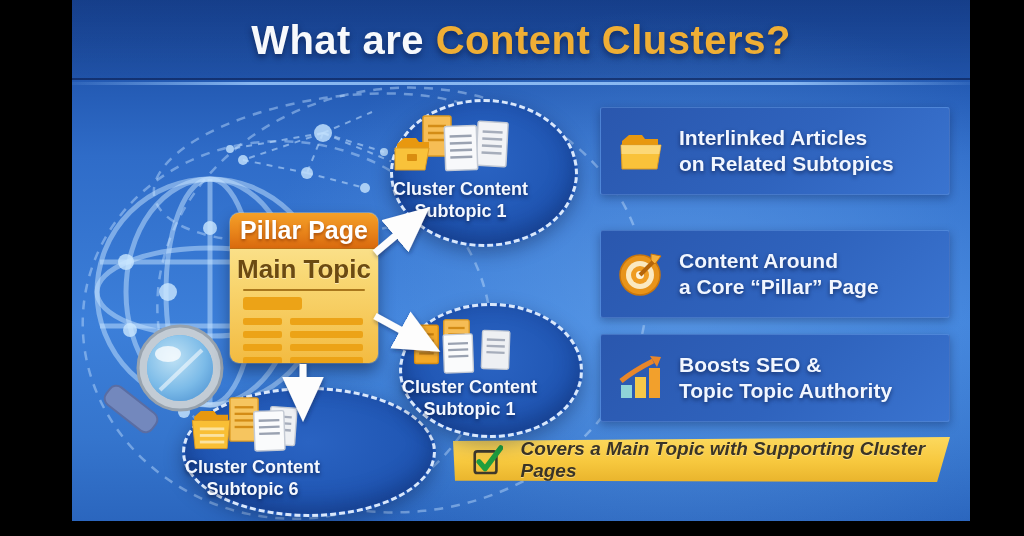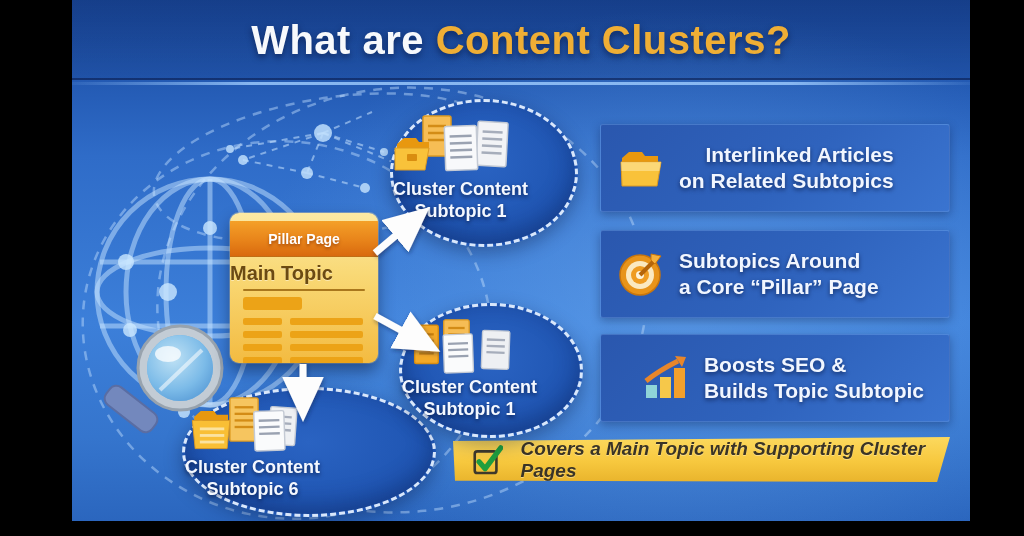--- a/index.html
+++ b/index.html
@@ -27,22 +27,22 @@
   
   svg.deco { position:absolute; left:0; top:0; z-index:1; }
   svg.arrows { position:absolute; left:0; top:0; z-index:6; pointer-events:none; }
   
   .pillar { position:absolute; left:158px; top:213px; width:148px; height:150px; z-index:5;
     border-radius:9px; box-shadow:0 8px 16px rgba(4,14,45,.45), 0 0 0 1px rgba(255,235,180,.35);
     background:linear-gradient(180deg,#fce9a4 0%, #f9d976 40%, #f3bb41 100%); overflow:hidden; }
   .pillar-head { height:36px; background:linear-gradient(180deg,#f4a028 0%, #e8841a 55%, #d96a0e 100%);
     border-bottom:1px solid rgba(140,60,0,.5);
     display:flex; align-items:center; justify-content:center;
-    color:#fff; font-size:14px; font-weight:700; text-shadow:0 2px 3px rgba(120,40,0,.55);margin-top:8px; }
-  .pillar-sub { margin-top:5px; font-size:20px; font-weight:700; color:#6b4a12;
+    color:#fff; font-size:25px; font-weight:700; text-shadow:0 2px 3px rgba(120,40,0,.55); }
+  .pillar-sub { text-align:center; margin-top:5px; font-size:26px; font-weight:700; color:#6b4a12;
     text-shadow:0 1px 0 rgba(255,255,255,.45); }
   .pillar-rule { margin:4px auto 6px; width:82%; height:2px; background:#a9771d; border-radius:1px; }
   .pillar-bars { padding:0 13px; }
   .bar-row { display:flex; gap:8px; margin-bottom:6px; }
   .pbar { background:#eca317; border-radius:2px; height:7px; }
   .pbar.big { height:13px; width:48%; margin-bottom:8px; border-radius:3px; }
   .pbar.s { width:32%; } .pbar.l { width:60%; }
   
   .bubble { position:absolute; z-index:4; border-radius:50%;
     border:3px dashed rgba(228,240,255,.95);
@@ -55,21 +55,21 @@
   .bubble .b-icons { margin-top:12px; }
   .bubble-2 .b-icons { margin-top:6px; }
   .b-label { text-align:center; color:#f4f8ff; font-weight:700; font-size:18px; line-height:22px;
     text-shadow:0 2px 4px rgba(4,14,50,.7); margin-top:-2px; }
   
   .panel { position:absolute; left:528px; width:350px; height:88px; z-index:4;
     background:linear-gradient(135deg,#2a57ae 0%, #2f63bd 55%, #3a74d0 100%);
     border:1px solid rgba(130,180,240,.30); border-radius:3px;
     box-shadow:0 3px 10px rgba(8,22,65,.35);
     display:flex; align-items:center; padding-left:16px; }
-  .panel-1 { top:124px;text-align:right; } .panel-2 { top:230px; } .panel-3 { top:334px;justify-content:center; }
+  .panel-1 { top:107px; } .panel-2 { top:230px; } .panel-3 { top:334px; }
   .panel .p-icon { width:48px; height:48px; flex:0 0 48px; display:flex; align-items:center; justify-content:center; }
   .panel .p-text { margin-left:14px; color:#f1f6ff; font-weight:700; font-size:21px; line-height:26px;
     text-shadow:0 2px 4px rgba(4,14,50,.6); }
   
   .banner { position:absolute; left:381px; top:437px; width:497px; height:45px; z-index:3;
     background:linear-gradient(180deg,#fcd95e 0%, #f7c83e 55%, #e9b42c 100%);
     clip-path:polygon(0% 9%, 100% 0%, 97.4% 100%, 0.4% 97%);
     box-shadow:0 5px 10px rgba(8,22,65,.4);
     display:flex; align-items:center; }
   .banner .bn-icon { margin-left:20px; width:32px; height:34px; }
@@ -322,38 +322,38 @@
         <svg width="48" height="48" viewBox="0 0 48 48">
           <circle cx="23" cy="25" r="20" fill="#e8941a" stroke="#c9760c" stroke-width="1.5"></circle>
           <circle cx="23" cy="25" r="14" fill="#fbe9c0"></circle>
           <circle cx="23" cy="25" r="9" fill="#ef9c22"></circle>
           <circle cx="23" cy="25" r="4" fill="#fdf3da"></circle>
           <line x1="23" y1="25" x2="39" y2="9" stroke="#b5650a" stroke-width="4"></line>
           <path d="M34 4 l10 2 -6 8 -4 -4 z" fill="#f6b13c" stroke="#c9760c" stroke-width="1"></path>
         </svg>
       </div>
       <div class="p-text">
-        <div>Subtopics Around</div>
+        <div>Content Around</div>
         <div>a Core “Pillar” Page</div>
       </div>
     </div>
 
     <div class="panel panel-3">
       <div class="p-icon">
         <svg width="48" height="46" viewBox="0 0 48 46">
           <rect x="4" y="30" width="11" height="13" fill="#8fd4d8"></rect>
           <rect x="18" y="22" width="11" height="21" fill="#f6c84a"></rect>
           <rect x="32" y="13" width="11" height="30" fill="#f2a02c"></rect>
           <path d="M4 26 C 14 18, 24 12, 36 6" stroke="#e8862a" stroke-width="5" fill="none"></path>
           <path d="M33 1 l11 1 -4 10 z" fill="#e8862a"></path>
         </svg>
       </div>
       <div class="p-text">
         <div>Boosts SEO &amp;</div>
-        <div>Builds Topic Subtopic</div>
+        <div>Topic Topic Authority</div>
       </div>
     </div>
 
     <div class="banner">
       <svg class="bn-icon" viewBox="0 0 34 36">
         <rect x="2" y="8" width="25" height="25" rx="3" fill="none" stroke="#3e392b" stroke-width="3"></rect>
         <path d="M7 20 l7 8 L32 4" fill="none" stroke="#1f9e3e" stroke-width="6" stroke-linecap="round" stroke-linejoin="round"></path>
       </svg>
       <span class="bn-text">Covers a Main Topic with Supporting Cluster Pages</span>
     </div>

